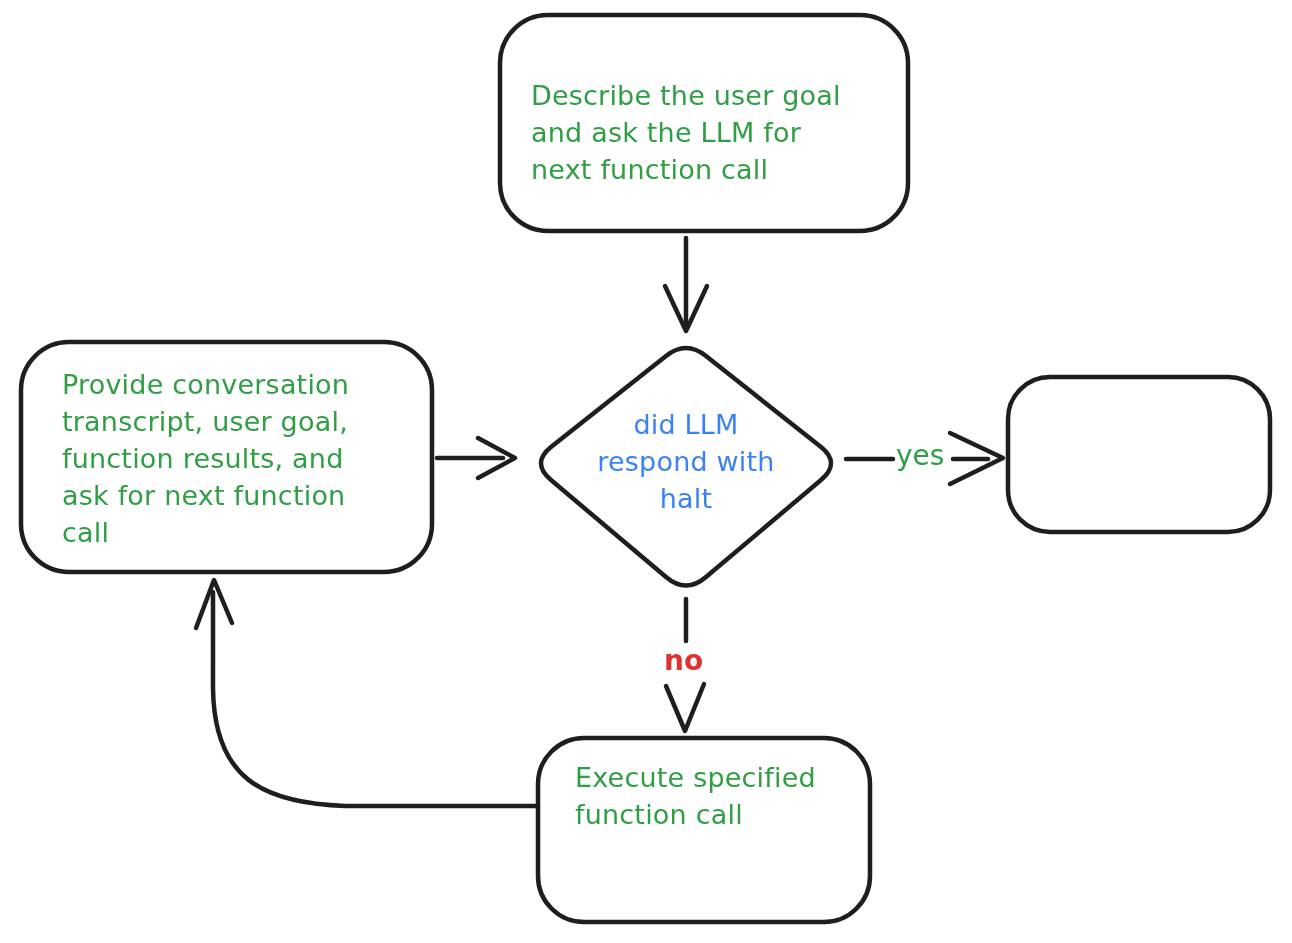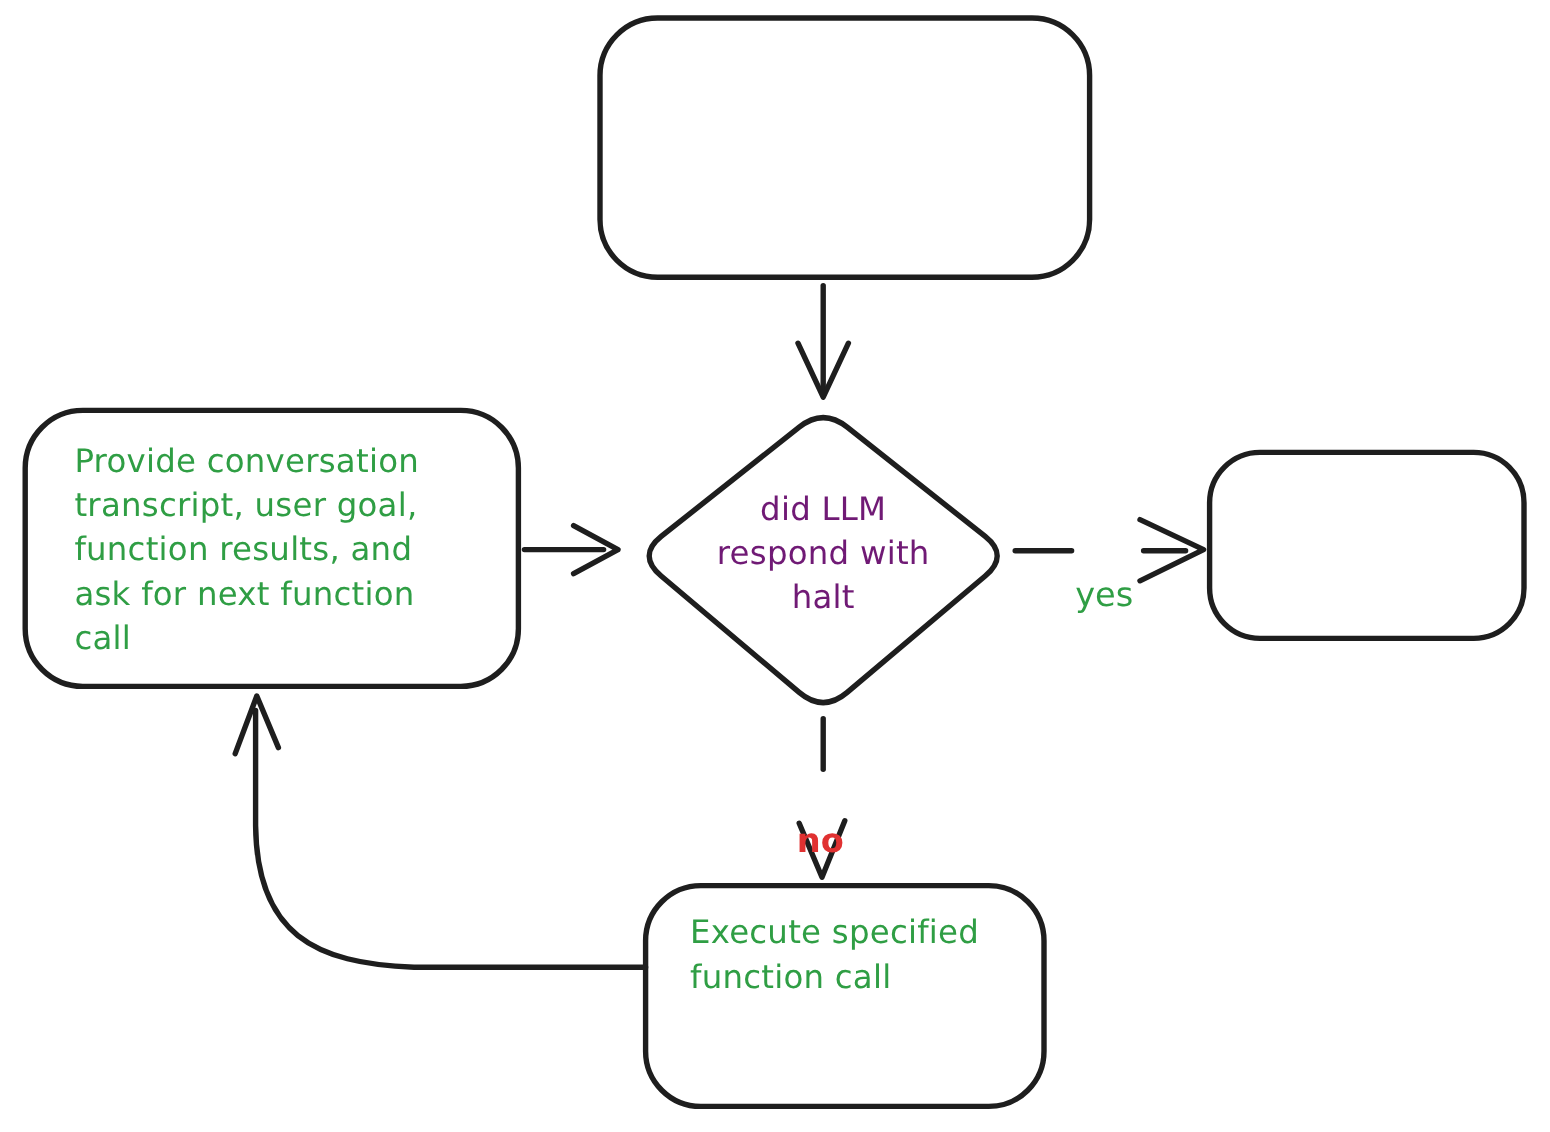--- a/index.html
+++ b/index.html
@@ -18,28 +18,27 @@
   }
   .node-text {
     position: absolute;
     white-space: pre-line;
     font-size: 27px;
     line-height: 37px;
     letter-spacing: 0.2px;
     color: #2f9e44;
   }
   .text-green { color: #2f9e44; }
-  .text-blue  { color: #701a75; }
+  .text-blue  { color: #3b82f6; }
   .align-center { text-align: center; }
   .edge-label {
     position: absolute;
     font-size: 28px;
     line-height: 30px;
     font-weight: 500;
-    margin-top: 40px;
   }
   .label-yes { color: #2f9e44; }
   .label-no  { color: #e03131; font-size: 28px; font-weight: 600; }
 </style>
 </head>
 <body>
 
 <div class="canvas">
 
   <svg class="shapes-layer" width="1292" height="943" viewBox="0 0 1292 943" xmlns="http://www.w3.org/2000/svg">
@@ -72,20 +71,23 @@
         <path d="M 666 686 L 685 731 L 704 684"></path>
       </g>
 
       <g>
         <path d="M 538 806 L 345 806 C 262 803 214 778 213 688 L 213 592"></path>
         <path d="M 196 628 L 214 580 L 232 623"></path>
       </g>
     </g>
   </svg>
 
+  <div class="node-text text-green" style="left:531px; top:77px; width:360px;">Describe the user goal
+and ask the LLM for
+next function call</div>
 
   <div class="node-text text-green" style="left:62px; top:366px; width:360px;">Provide conversation
 transcript, user goal,
 function results, and
 ask for next function
 call</div>
 
   <div class="node-text text-blue align-center" style="left:556px; top:406px; width:260px;">did LLM
 respond with
 halt</div>

